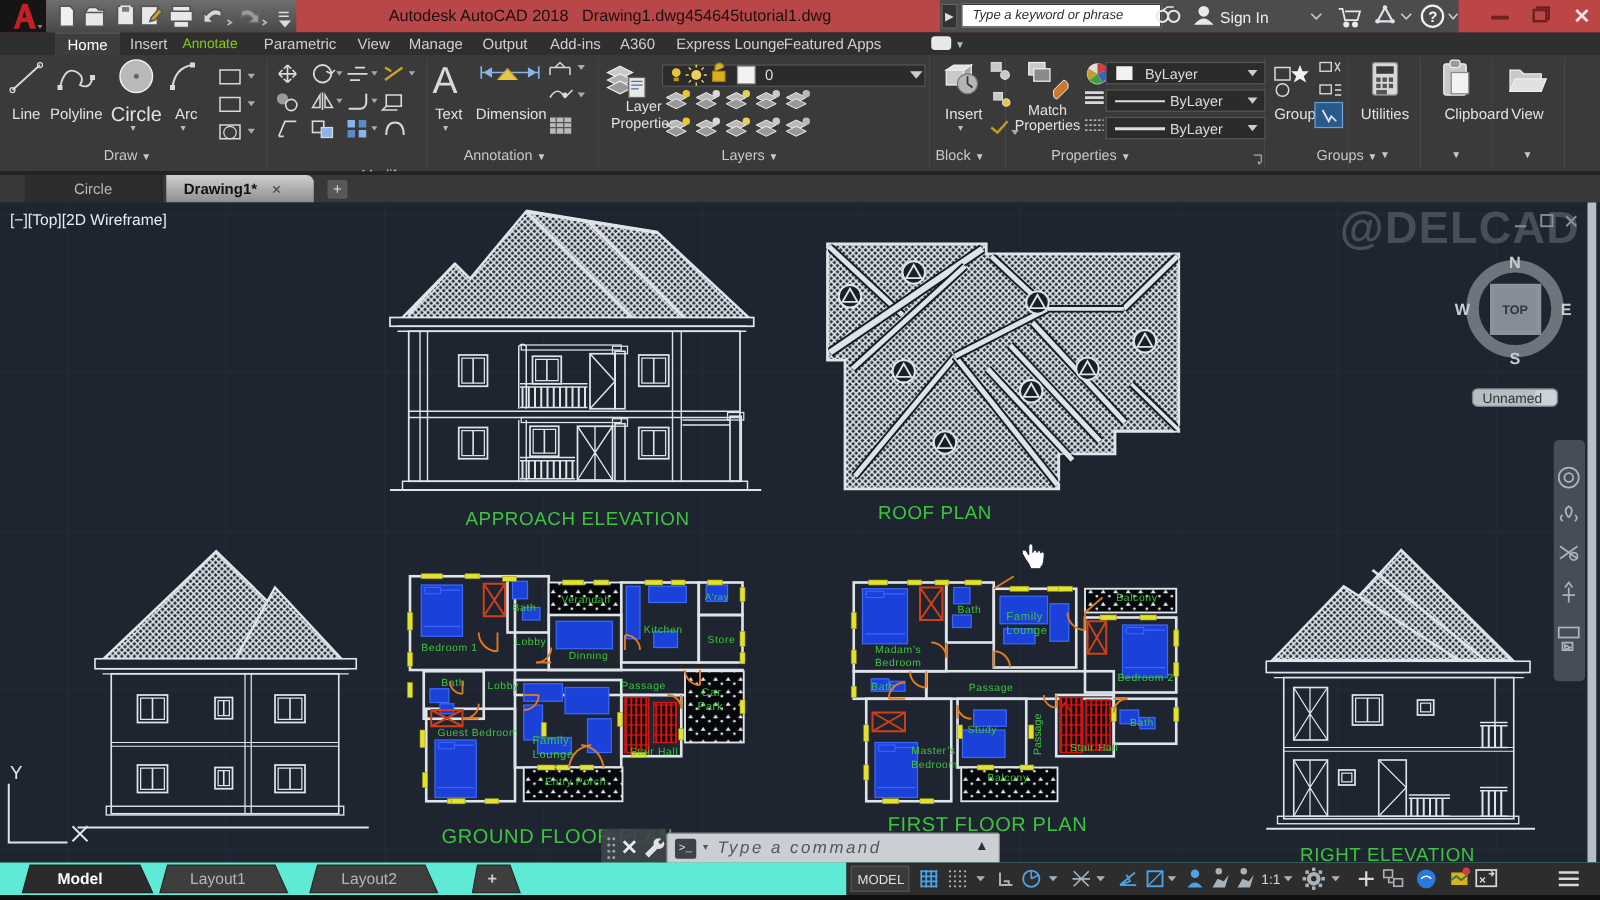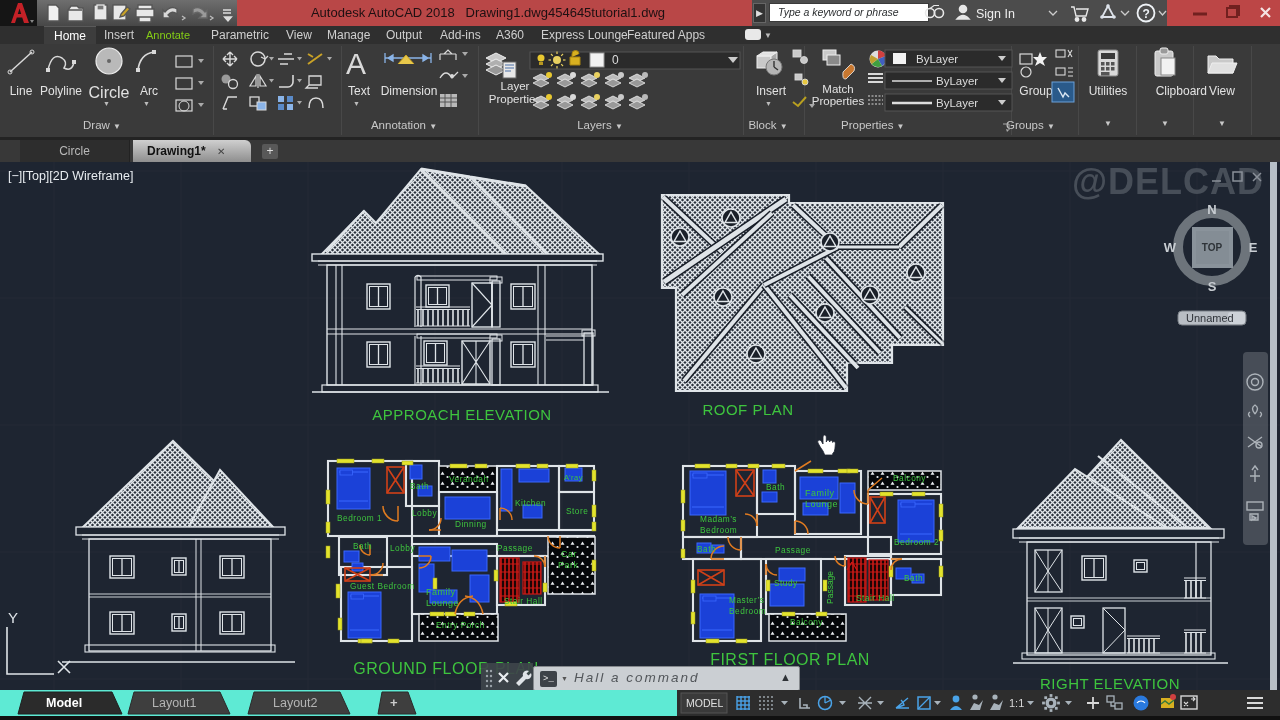--- a/index.html
+++ b/index.html
@@ -95,21 +95,21 @@
       <div class="abs" style="left:1078px;top:2px;width:1px;height:89px;background:#2a2a2a;border-right:1px solid #484848"></div>
       <div class="abs" style="left:1136px;top:2px;width:1px;height:89px;background:#2a2a2a;border-right:1px solid #484848"></div>
       <div class="abs" style="left:1193px;top:2px;width:1px;height:89px;background:#2a2a2a;border-right:1px solid #484848"></div>
       <div class="abs" style="left:1251px;top:2px;width:1px;height:89px;background:#2a2a2a;border-right:1px solid #484848"></div>
       <div class="abs" style="left:42px;top:75px;width:120px;height:16px;text-align:center;color:#c8c8c8;font-size:11.5px">Draw <span style="font-size:8px">▼</span></div>
       <div class="abs" style="left:214px;top:91px;width:120px;height:16px;text-align:right;color:#c8c8c8;font-size:11.5px">Modify <span style="font-size:8px">▼</span></div>
       <div class="abs" style="left:344px;top:75px;width:120px;height:16px;text-align:center;color:#c8c8c8;font-size:11.5px">Annotation <span style="font-size:8px">▼</span></div>
       <div class="abs" style="left:540px;top:75px;width:120px;height:16px;text-align:center;color:#c8c8c8;font-size:11.5px">Layers <span style="font-size:8px">▼</span></div>
       <div class="abs" style="left:708px;top:75px;width:120px;height:16px;text-align:center;color:#c8c8c8;font-size:11.5px">Block <span style="font-size:8px">▼</span></div>
       <div class="abs" style="left:841px;top:75px;width:120px;height:16px;text-align:left;color:#c8c8c8;font-size:11.5px">Properties <span style="font-size:8px">▼</span></div>
-      <div class="abs" style="left:1006px;top:75px;width:120px;height:16px;text-align:left;color:#c8c8c8;font-size:11.5px">Groups <span style="font-size:8px">▼</span></div>
+      <div class="abs" style="left:982px;top:75px;width:120px;height:16px;text-align:right;color:#c8c8c8;font-size:11.5px">Groups <span style="font-size:8px">▼</span></div>
       <div class="abs" style="left:1093px;top:75px;width:30px;text-align:center;color:#c8c8c8;font-size:8px">▼</div>
       <div class="abs" style="left:1150px;top:75px;width:30px;text-align:center;color:#c8c8c8;font-size:8px">▼</div>
       <div class="abs" style="left:1207px;top:75px;width:30px;text-align:center;color:#c8c8c8;font-size:8px">▼</div>
       <div class="abs" style="left:-21px;top:40px;width:84px;text-align:center;color:#e2e2e2;font-size:12px">Line</div>
       <div class="abs" style="left:19px;top:40px;width:84px;text-align:center;color:#e2e2e2;font-size:12px">Polyline</div>
       <div class="abs" style="left:67px;top:40px;width:84px;text-align:center;color:#e2e2e2;font-size:16px">Circle</div>
       <div class="abs" style="left:107px;top:40px;width:84px;text-align:center;color:#e2e2e2;font-size:12px">Arc</div>
       <div class="abs" style="left:317px;top:40px;width:84px;text-align:center;color:#e2e2e2;font-size:12px">Text</div>
       <div class="abs" style="left:367px;top:40px;width:84px;text-align:center;color:#e2e2e2;font-size:12px">Dimension</div>
       <div class="abs" style="left:729px;top:40px;width:84px;text-align:center;color:#e2e2e2;font-size:12px">Insert</div>
@@ -827,21 +827,21 @@
           <circle cx="6" cy="23" r="1.2"></circle>
           <circle cx="10" cy="23" r="1.2"></circle>
         </g>
     <path d="M18 10 l9 9 M27 10 l-9 9" stroke="#e8ecf0" stroke-width="2.2"></path>
     <path d="M35 20 l7 -7 q-1 -3 2 -5 q2 -1 4 0 l-2.5 2.5 l2 2 l2.5 -2.5 q1 2 0 4 q-2 3 -5 2 l-7 7 z" fill="#dfe3e7"></path>
   </svg>
 </div>
 <div class="abs" style="left:533px;top:666px;width:267px;height:25px;background:#cbcfd3;border:1px solid #85898d;border-radius:2px">
   <div class="abs" style="left:6px;top:4px;width:17px;height:16px;background:#3d4248;border-radius:2px;color:#e8e8e8;font-size:9px;line-height:16px;text-align:center;font-family:'Liberation Mono',monospace">&gt;_</div>
   <div class="abs" style="left:27px;top:8px;color:#555;font-size:7px">▼</div>
-  <div class="abs" style="left:40px;top:3px;font-size:13.5px;font-style:italic;color:#53575b;letter-spacing:2px">Hall a command</div>
+  <div class="abs" style="left:40px;top:3px;font-size:13.5px;font-style:italic;color:#53575b;letter-spacing:2px">Type a command</div>
   <div class="abs" style="left:246px;top:4px;color:#2e3236;font-size:11px">▲</div>
 </div>
 
 <div class="abs" style="left:0;top:690px;width:1280px;height:26px;background:#5eead4">
   <svg class="abs" style="left:10px;top:0" width="420" height="26" viewBox="0 0 420 26">
     <path d="M14 2 h88 l10 22 h-104 z" fill="#2b2b2b" stroke="#1f1f1f"></path>
     <path d="M124 2 h86 l10 22 h-102 z" fill="#3e3e3e" stroke="#2a2a2a"></path>
     <path d="M244 2 h86 l10 22 h-102 z" fill="#3e3e3e" stroke="#2a2a2a"></path>
     <path d="M372 2 h26 l8 22 h-38 z" fill="#3e3e3e" stroke="#2a2a2a"></path>
     <text x="36" y="17" fill="#ffffff" font-weight="bold" font-size="12.5" font-family="Liberation Sans">Model</text>

